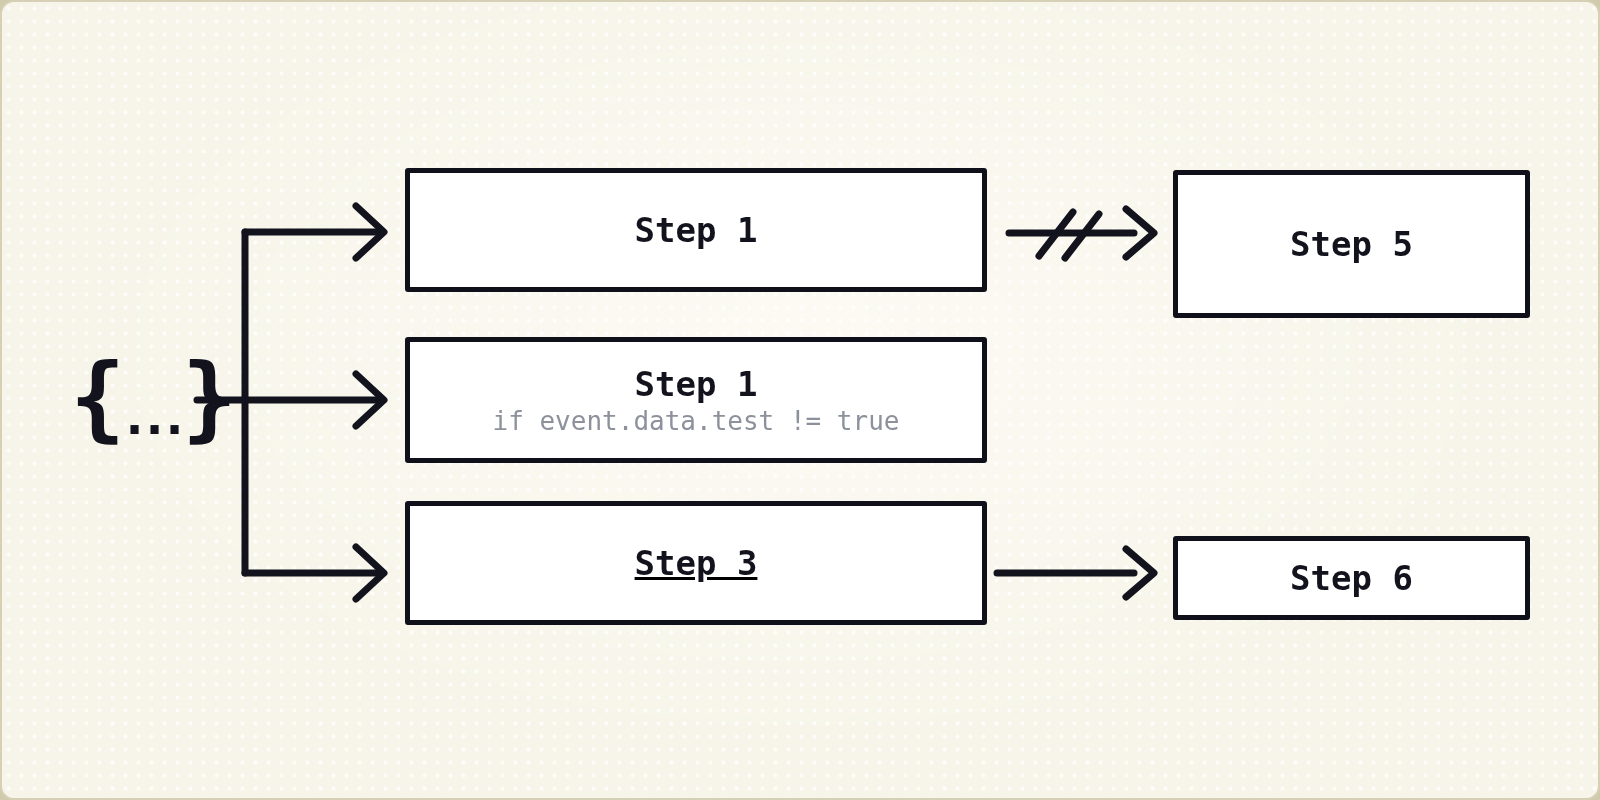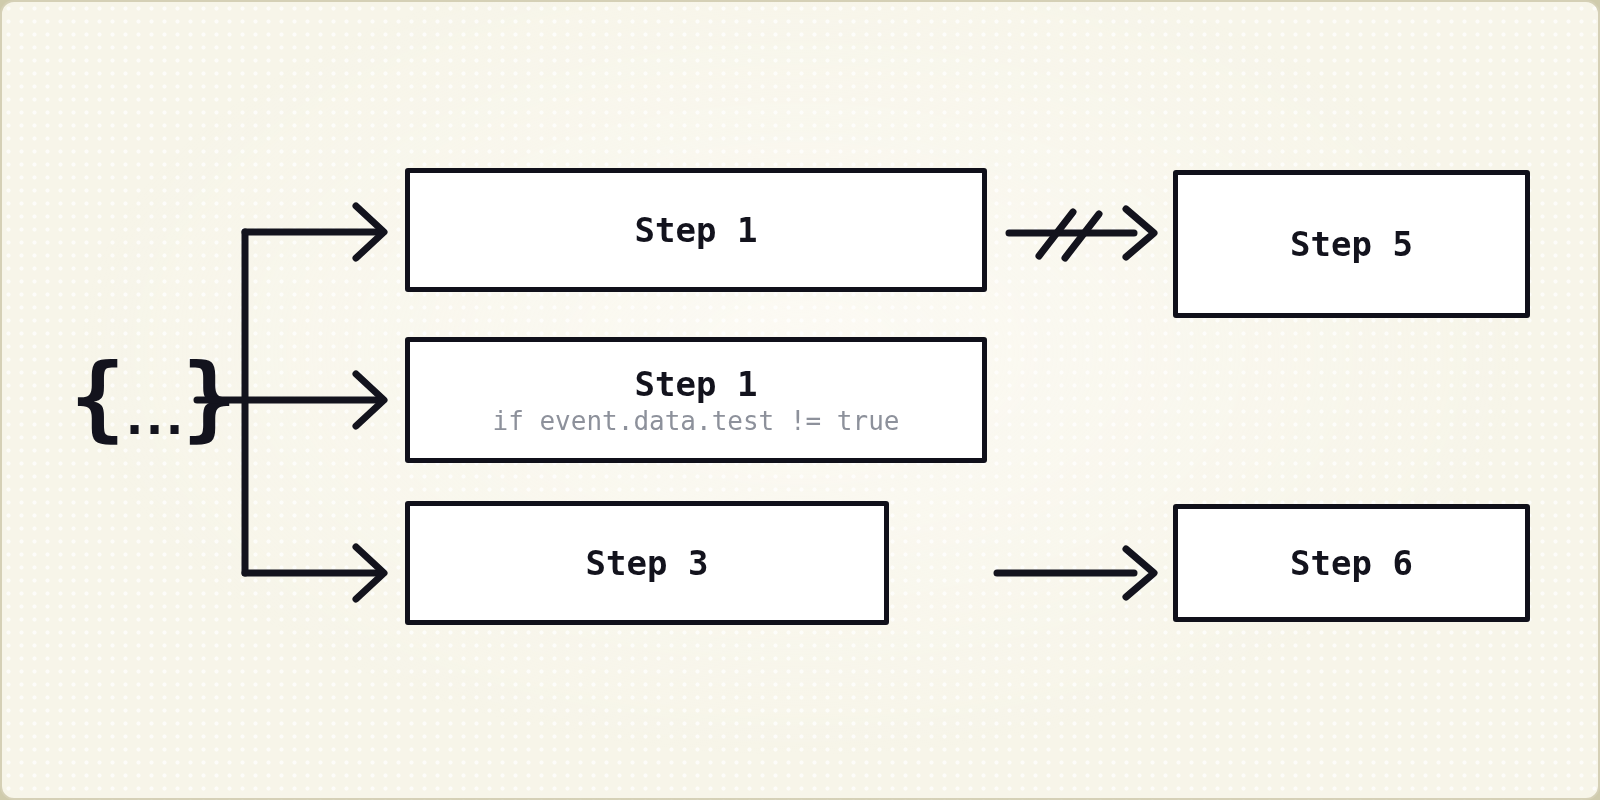--- a/index.html
+++ b/index.html
@@ -85,23 +85,23 @@
     color: var(--ink, #13131d);
     white-space: nowrap;
   }
   .node .caption {
     font-size: 26px;
     color: var(--caption, #8d919b);
     white-space: nowrap;
   }
   .node-step1 { left: 403px; top: 166px; width: 582px; height: 124px; }
   .node-step2 { left: 403px; top: 335px; width: 582px; height: 126px; }
-  .node-step3 { left: 403px; top: 499px; width: 484px; height: 124px; }
+  .node-step3 { left: 403px; top: 499px; width: 582px; height: 124px; text-decoration: underline; }
   .node-step5 { left: 1171px; top: 168px; width: 357px; height: 148px; }
-  .node-step6 { left: 1171px; top: 502px; width: 357px; height: 118px; }
+  .node-step6 { left: 1171px; top: 534px; width: 357px; height: 84px; }
 </style>
 </head>
 <body>
 
 <div class="canvas">
 
   <div class="trigger">
     <span class="brace">{</span>
     <span class="dots">...</span>
     <span class="brace">}</span>

